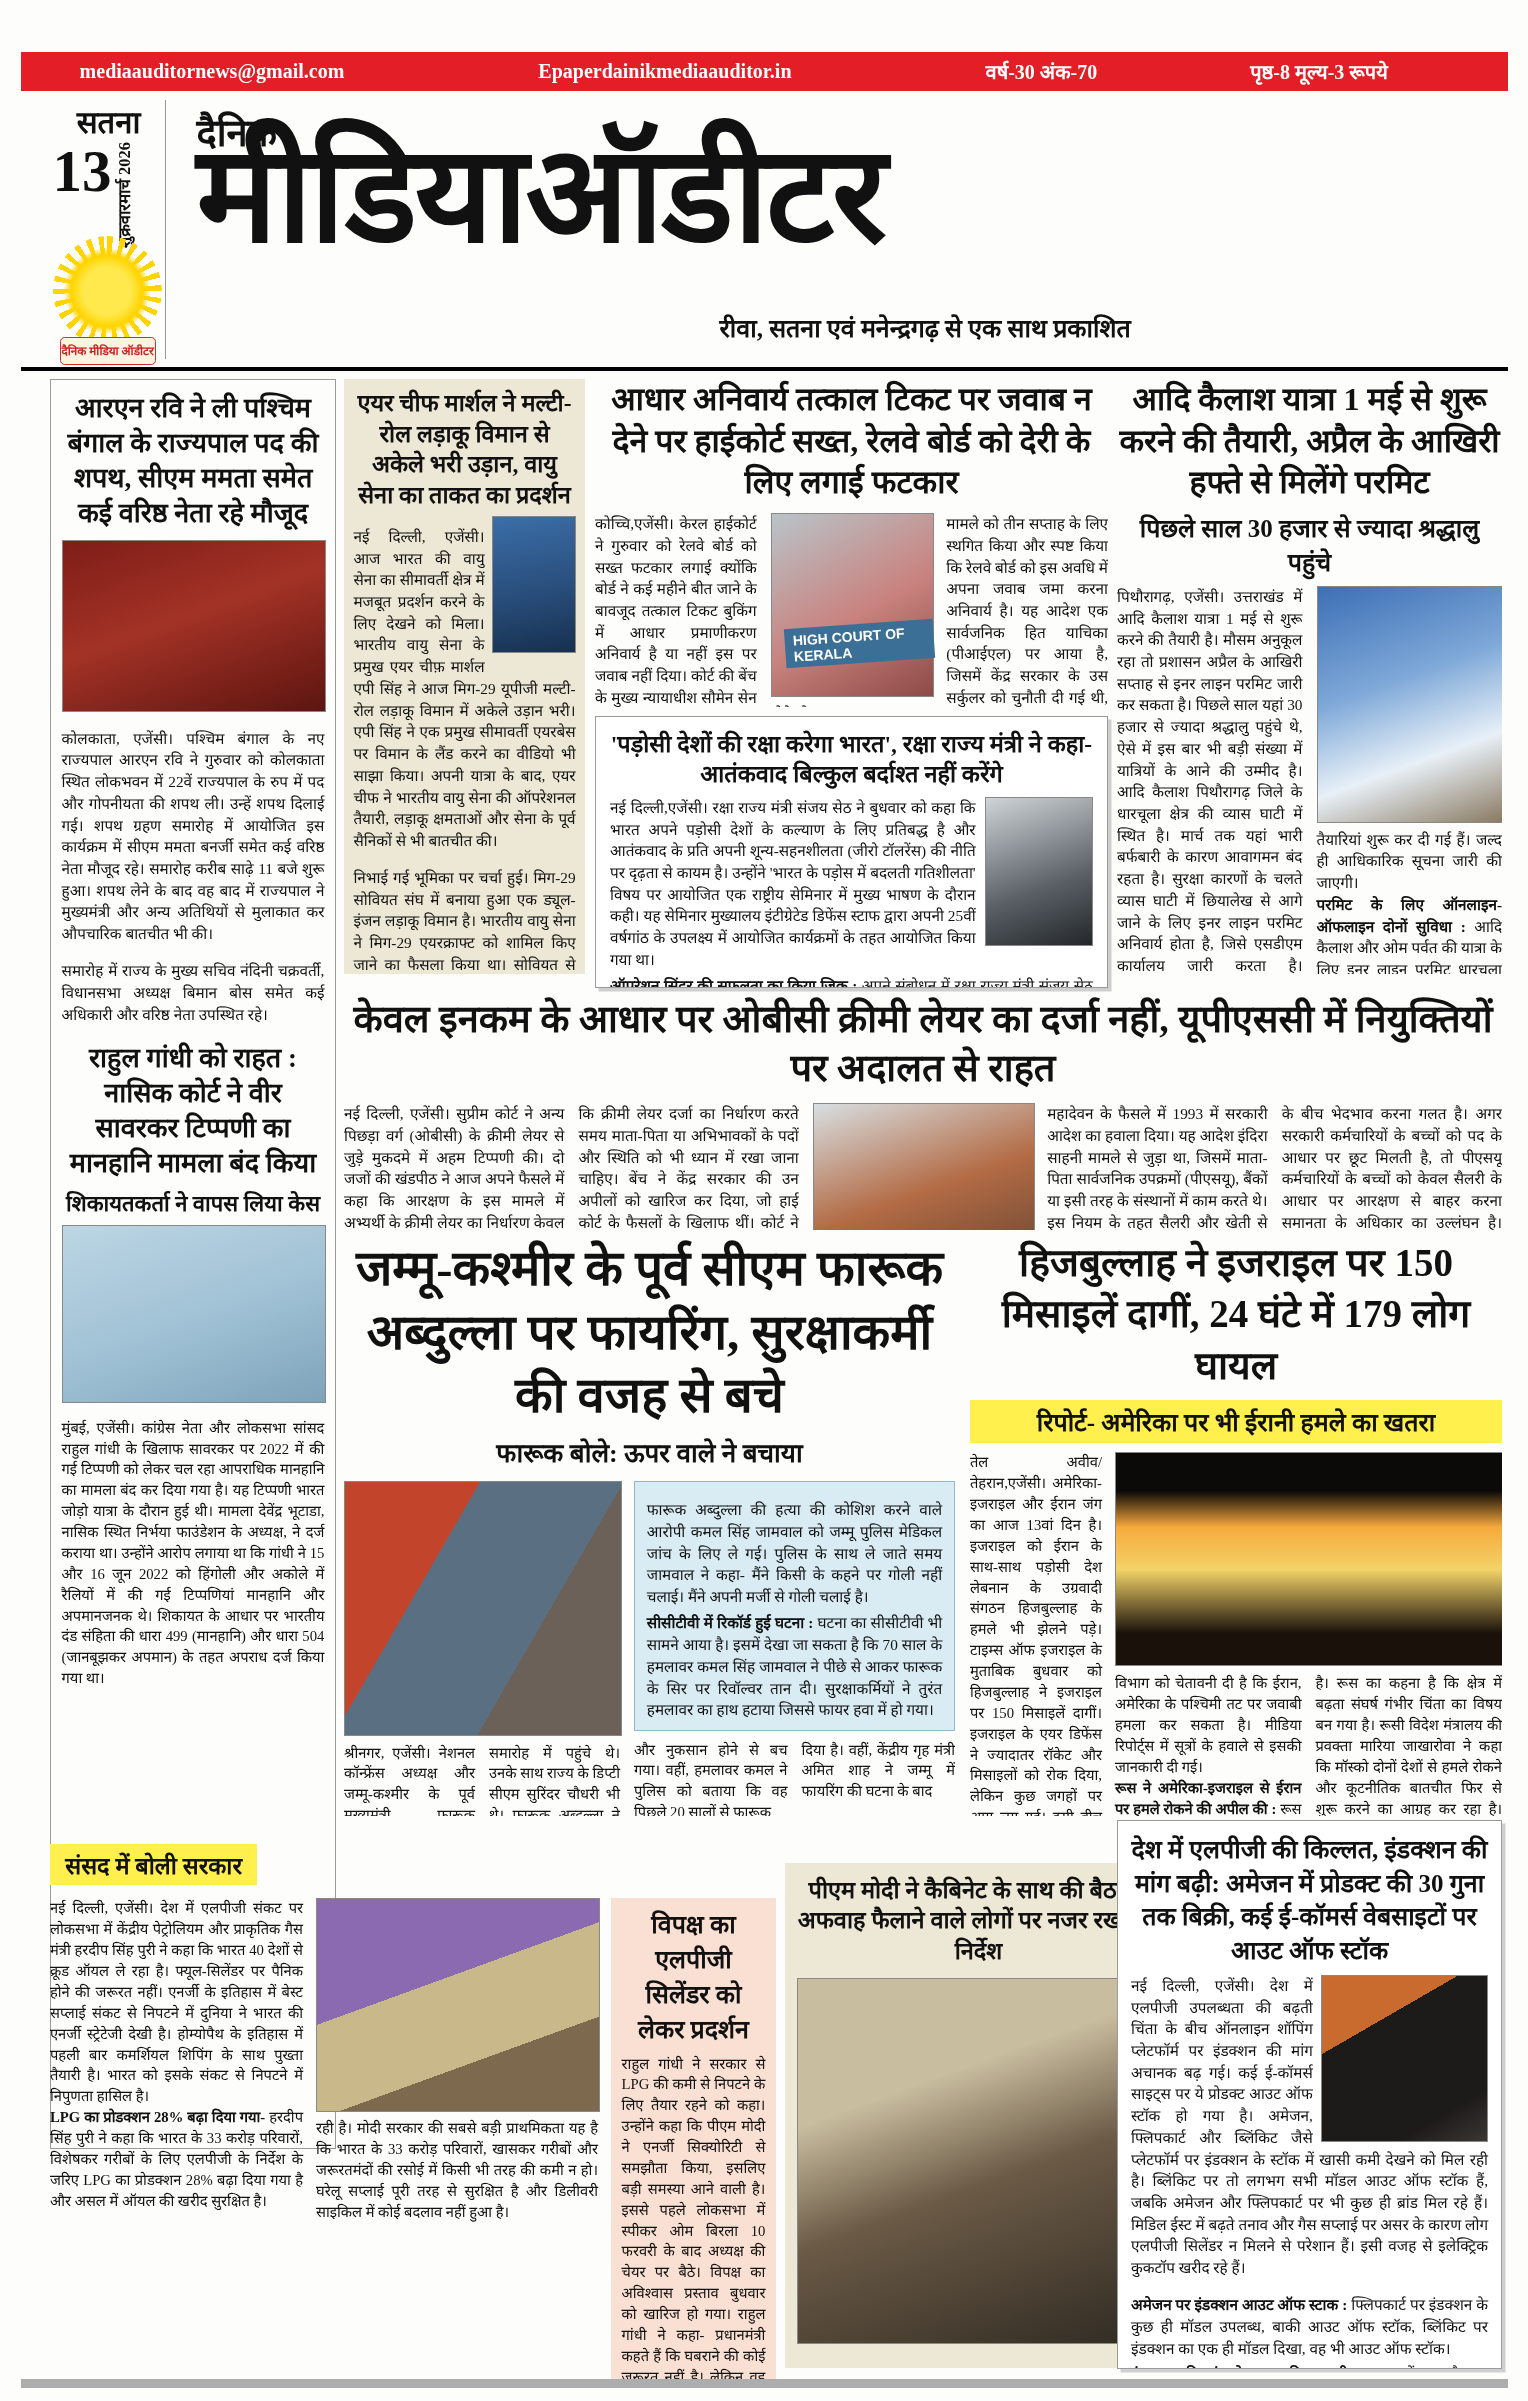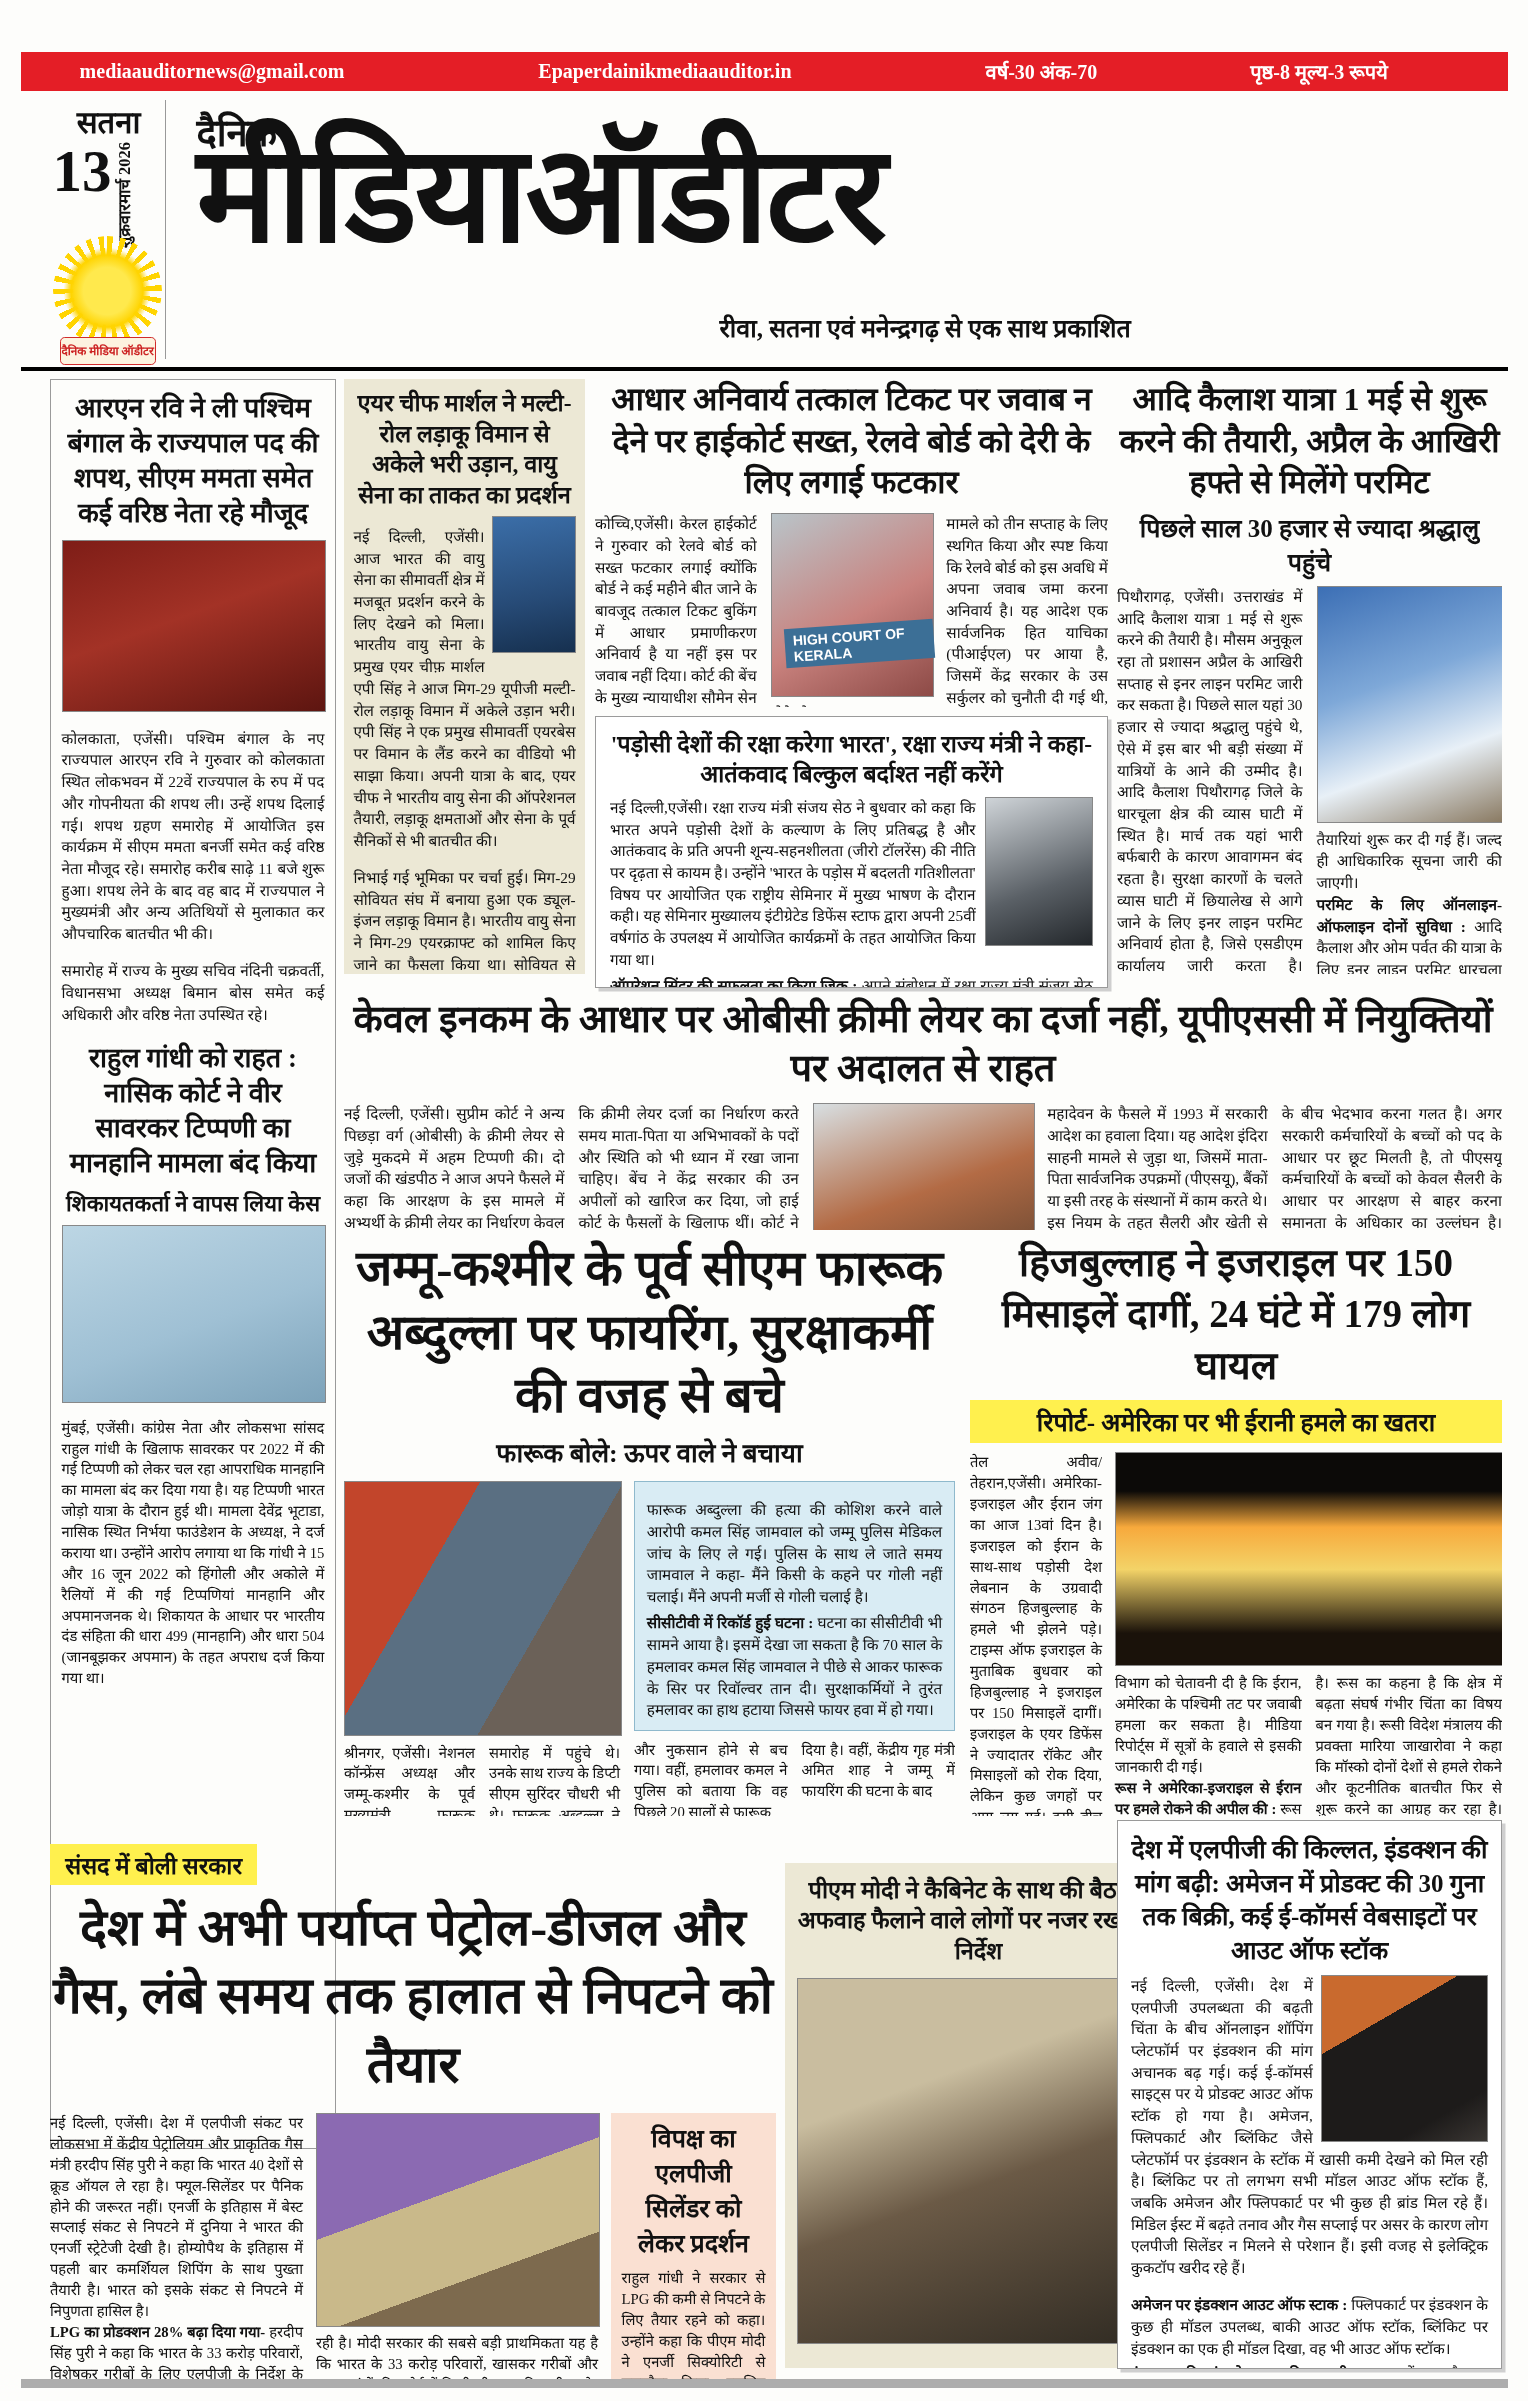--- a/index.html
+++ b/index.html
@@ -198,21 +198,20 @@
             <div class="bt" style="font-size:14.7px;"><b>रूस ने अमेरिका-इजराइल से ईरान पर हमले रोकने की अपील की :</b> <span>रूस ने अमेरिका और इजराइल से ईरान पर जारी हमले रोकने और बातचीत के रास्ते पर लौटने की अपील की</span></div>
           </div>
           <div class="col bt" style="font-size:14.7px;">है। रूस का कहना है कि क्षेत्र में बढ़ता संघर्ष गंभीर चिंता का विषय बन गया है। रूसी विदेश मंत्रालय की प्रवक्ता मारिया जाखारोवा ने कहा कि मॉस्को दोनों देशों से हमले रोकने और कूटनीतिक बातचीत फिर से शुरू करने का आग्रह कर रहा है। उन्होंने कहा कि पूरे क्षेत्र में मानवीय स्थिति बेहद कठिन होती जा रही है और लगातार बढ़ता तनाव चिंताजनक है।</div>
         </div>
       </div>
     </div>
   </div>
 
   <div class="blk" style="left:50px;top:1820px;width:726px;height:560px;">
     <div class="kicker">संसद में बोली सरकार</div>
-    <div class="hd hd-xxl" style="margin-top:8.2px;">देश में अभी पर्याप्त पेट्रोल-डीजल और गैस, लंबे समय तक हालात से निपटने को तैयार</div>
     <div style="display:flex;gap:13px;margin-top:13px;">
       <div style="width:253px;">
         <div class="bt" style="font-size:14.7px;">नई दिल्ली, एजेंसी। देश में एलपीजी संकट पर लोकसभा में केंद्रीय पेट्रोलियम और प्राकृतिक गैस मंत्री हरदीप सिंह पुरी ने कहा कि भारत 40 देशों से क्रूड ऑयल ले रहा है। फ्यूल-सिलेंडर पर पैनिक होने की जरूरत नहीं। एनर्जी के इतिहास में बेस्ट सप्लाई संकट से निपटने में दुनिया ने भारत की एनर्जी स्ट्रेटेजी देखी है। होम्योपैथ के इतिहास में पहली बार कमर्शियल शिपिंग के साथ पुख्ता तैयारी है। भारत को इसके संकट से निपटने में निपुणता हासिल है।</div>
         <div class="bt" style="font-size:14.7px;"><b>LPG का प्रोडक्शन 28% बढ़ा दिया गया-</b> <span>हरदीप सिंह पुरी ने कहा कि भारत के 33 करोड़ परिवारों, विशेषकर गरीबों के लिए एलपीजी के निर्देश के जरिए LPG का प्रोडक्शन 28% बढ़ा दिया गया है और असल में ऑयल की खरीद सुरक्षित है।</span></div>
       </div>
       <div style="width:282px;">
         <div class="photo" style="width:100%;height:212px;background:linear-gradient(160deg,#8b6ab2 0 40%,#c9b98a 40% 70%,#7d6a4e 70%);"></div>
         <div class="bt" style="margin-top:5.9px;font-size:14.7px;">रही है। मोदी सरकार की सबसे बड़ी प्राथमिकता यह है कि भारत के 33 करोड़ परिवारों, खासकर गरीबों और जरूरतमंदों की रसोई में किसी भी तरह की कमी न हो। घरेलू सप्लाई पूरी तरह से सुरक्षित है और डिलीवरी साइकिल में कोई बदलाव नहीं हुआ है।</div>
       </div>
       <div class="pinkbox" style="flex:1;">

